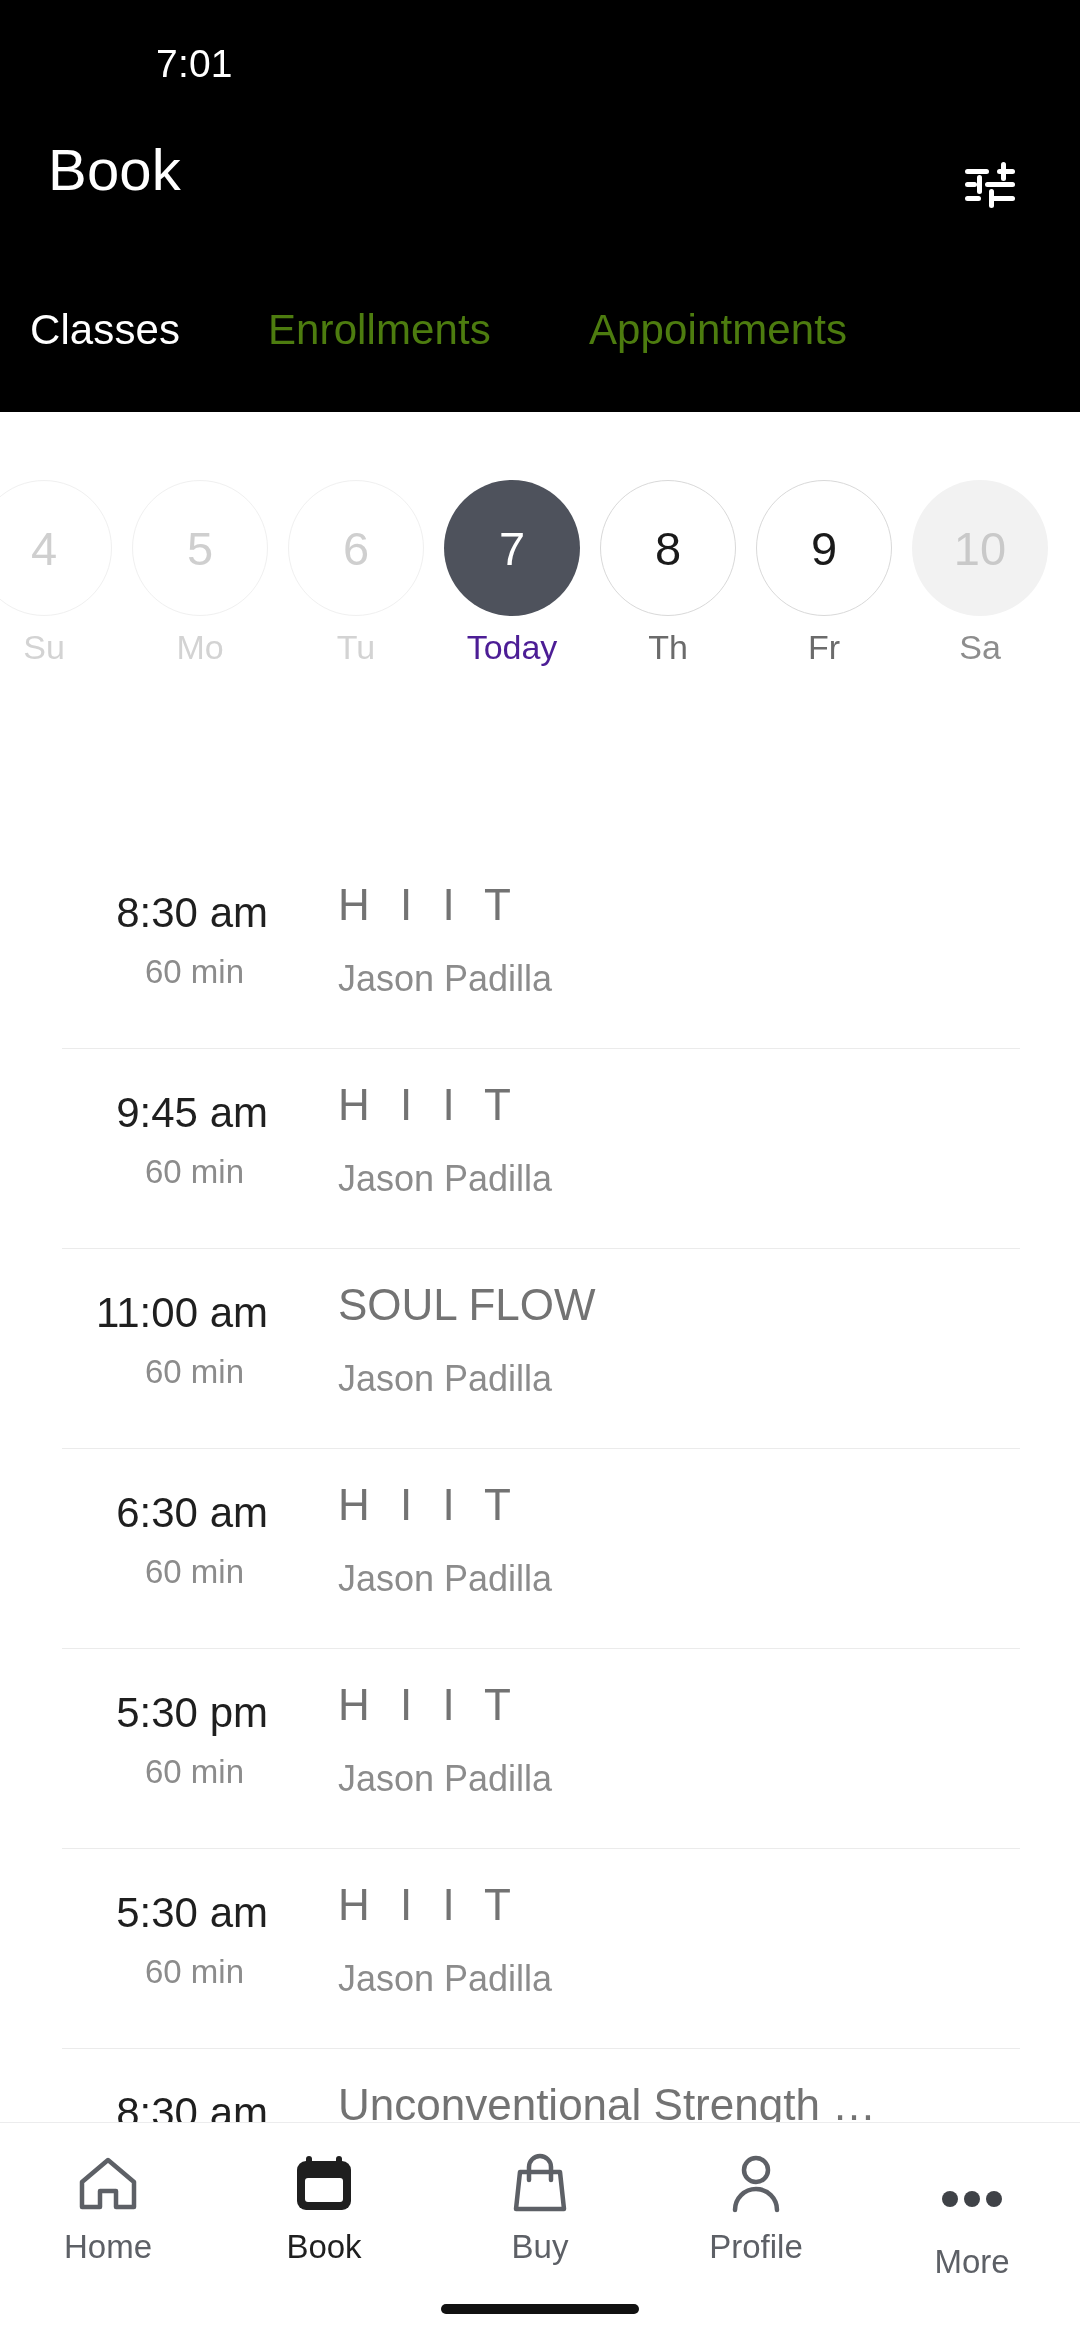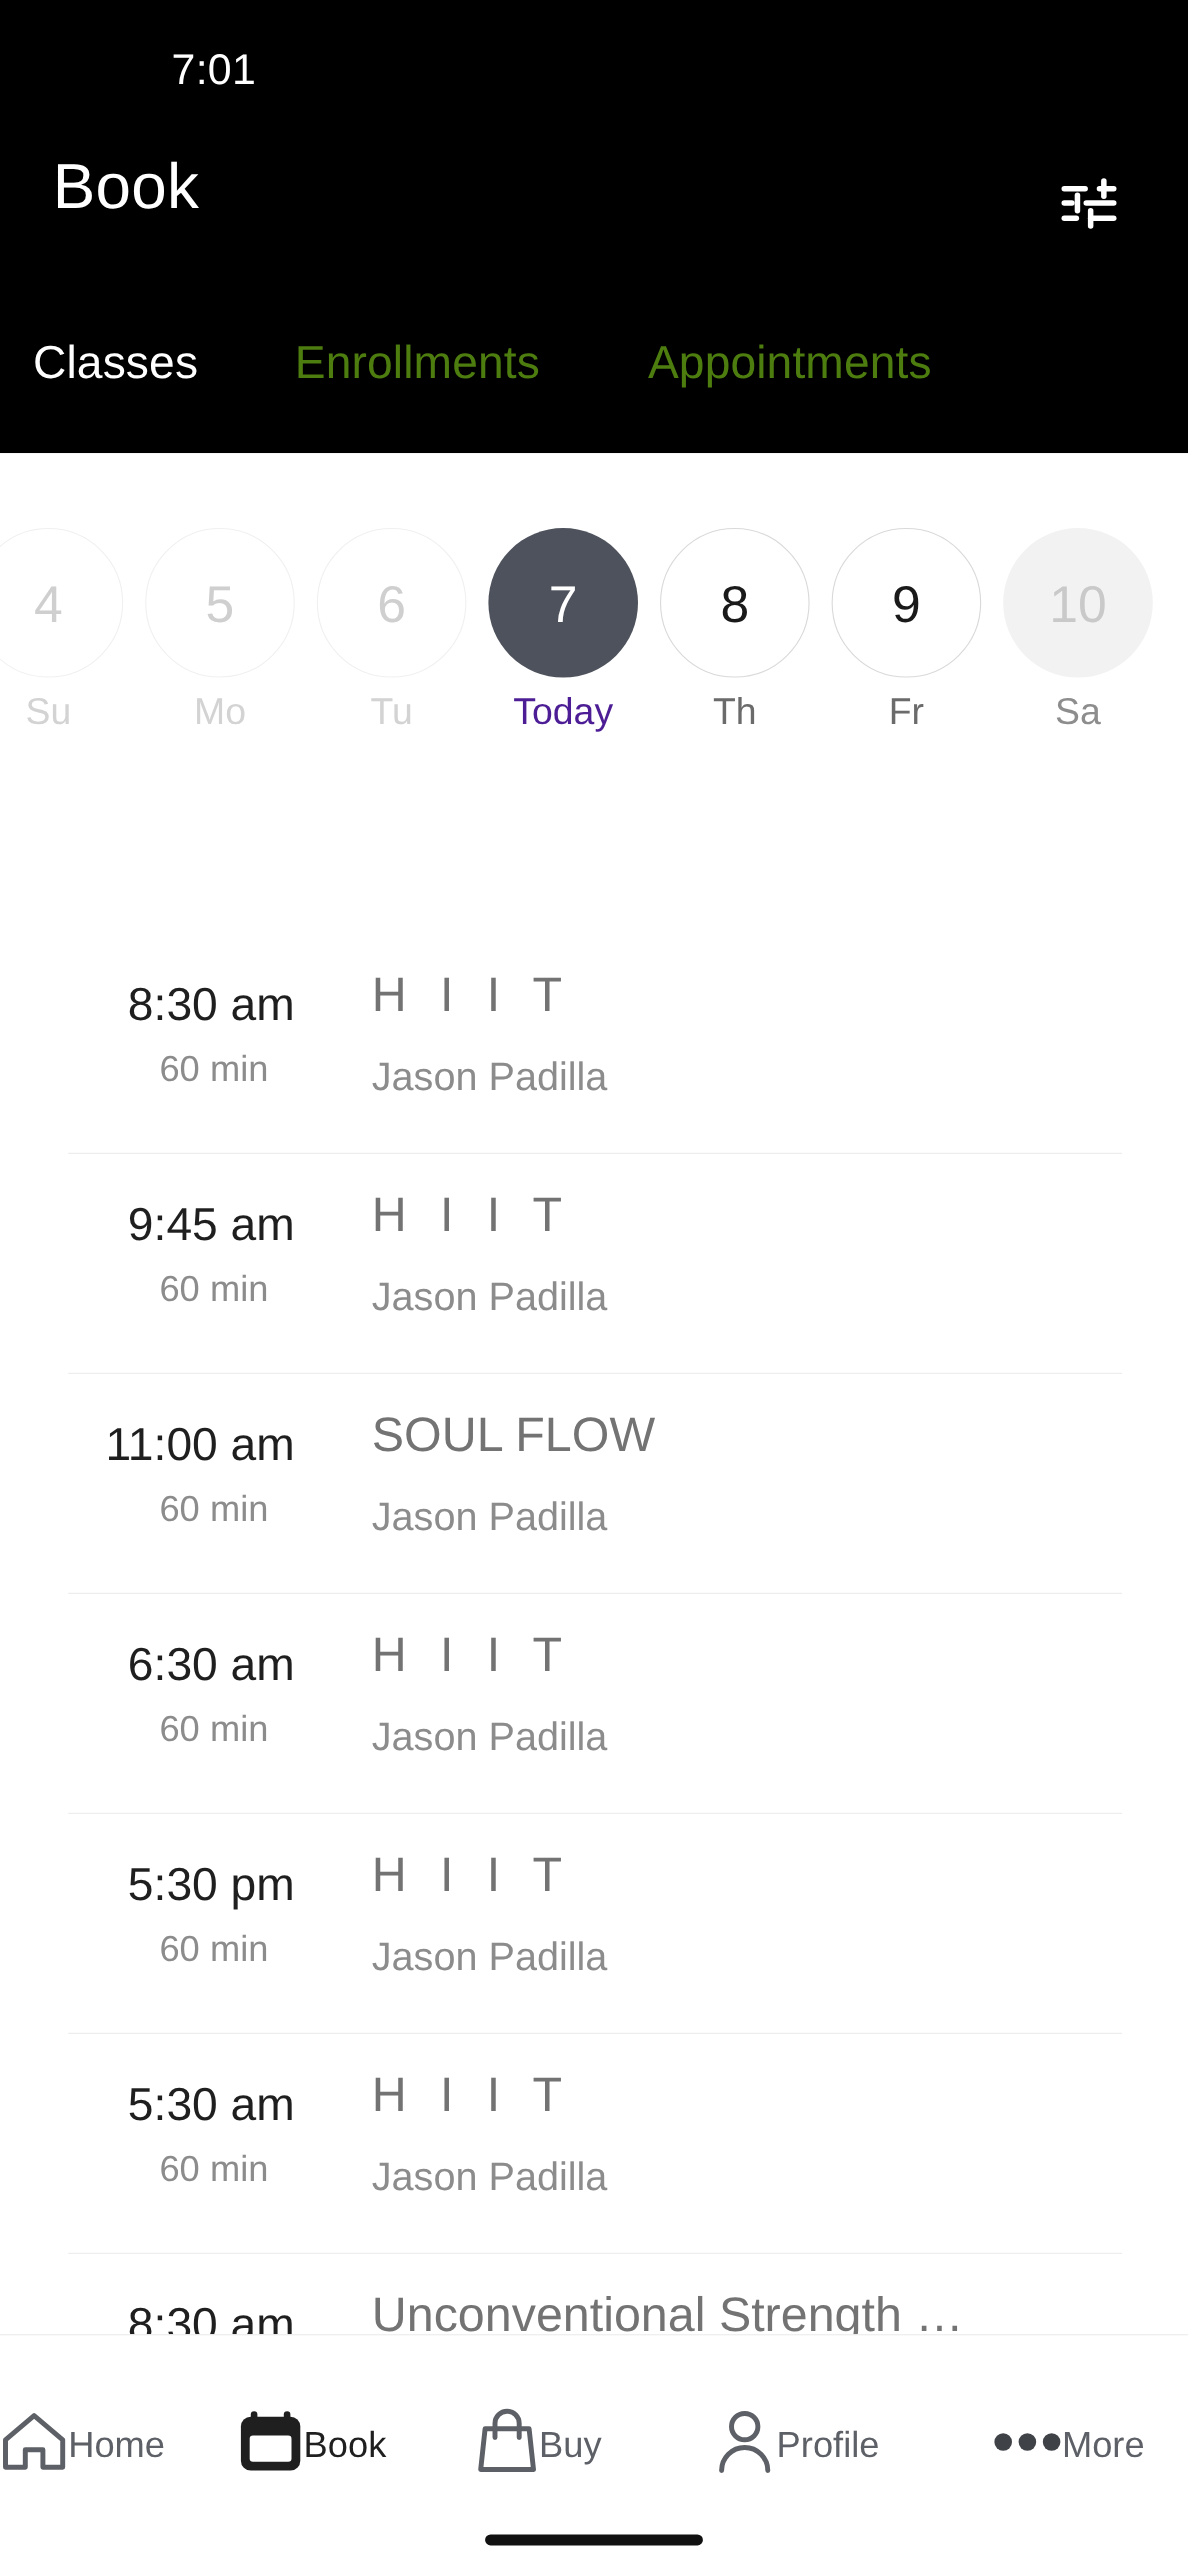--- a/index.html
+++ b/index.html
@@ -98,21 +98,21 @@
     font-size:36px; color:#8c8c8c; line-height:1.15; white-space:nowrap;
   }
 
   
   .bottomnav {
     position:absolute; left:0; bottom:0; width:1080px; height:218px;
     background:#fff; border-top:1.5px solid #ececed;
   }
   .nav-item {
     position:absolute; top:22px; width:216px; height:150px;
-    display:flex; align-items:center; justify-content:flex-start;
+    display:flex; flex-direction:column; align-items:center; justify-content:flex-start;
   }
   .nav-icon { height:78px; display:flex; align-items:center; justify-content:center; }
   .nav-label { margin-top:6px; font-size:33px; line-height:1.1; color:#5d6066; }
   .nav-label.active { color:#1f1f1f; }
   .n0 { left:0px; } .n1 { left:216px; } .n2 { left:432px; }
   .n3 { left:648px; } .n4 { left:864px;justify-content:center; }
 
   .home-indicator {
     position:absolute; left:50%; transform:translateX(-50%);
     bottom:26px; width:198px; height:10px; border-radius:6px; background:#111;

